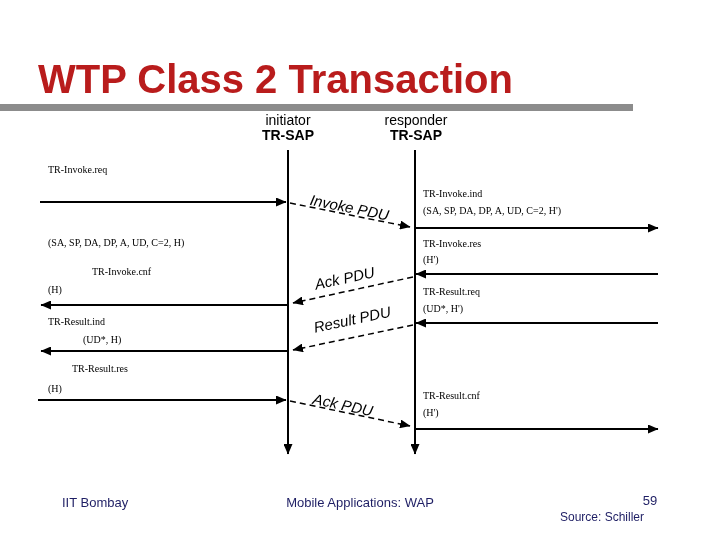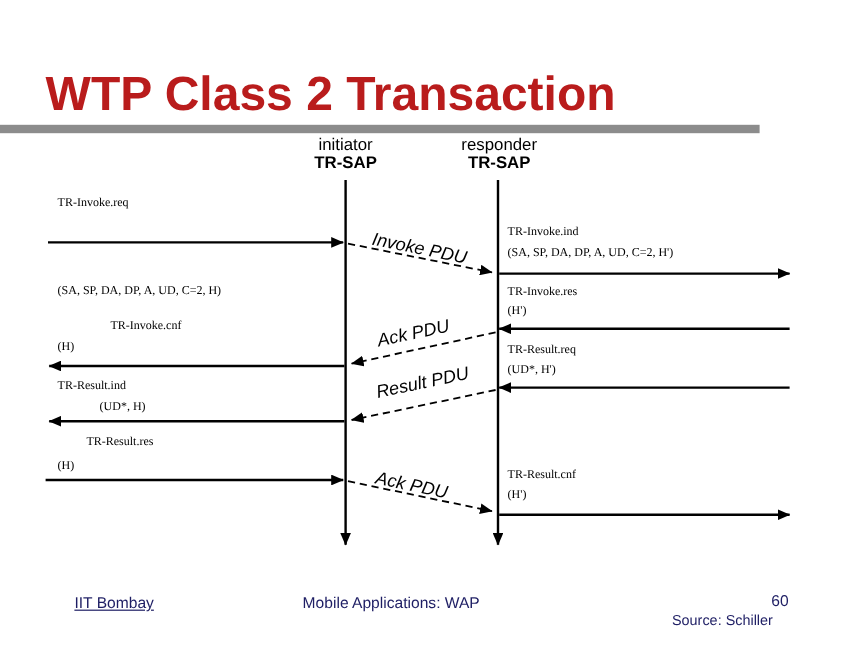--- a/index.html
+++ b/index.html
@@ -9,21 +9,21 @@
   .title{left:38px;top:57px;font-size:40px;font-weight:bold;color:#b91c1c;
          letter-spacing:0px;white-space:nowrap;}
   .rule{left:0;top:104px;width:633px;height:7px;background:#8c8c8c;}
   .colhead{width:120px;text-align:center;font-size:14px;line-height:15px;white-space:nowrap;}
   .colhead .sap{font-weight:bold;}
   .evt{font-size:10px;line-height:17px;white-space:nowrap;font-family:Liberation Serif, serif;}
   .pdu{font-size:15px;font-style:italic;white-space:nowrap;transform-origin:left top;}
   svg.overlay{position:absolute;left:0;top:0;pointer-events:none;}
   .footer{font-size:13px;color:#1e1e64;white-space:nowrap;}
   .footer.small{font-size:12px;}
-  .fcenter{left:0;top:495px;width:652px;text-align:center;}
+  .fcenter{left:0;top:495px;width:720px;text-align:center;}
   .fpage{left:620px;top:493px;width:60px;text-align:center;}
   .fsource{left:560px;top:510px;width:154px;text-align:left;padding-right:24px;}
 </style>
 </head>
 <body>
 
 <div class="abs title">WTP Class 2 Transaction</div>
 <div class="abs rule"></div>
 
 <div class="abs colhead" style="left:228px;top:113px;">
@@ -83,16 +83,16 @@
 <div class="abs evt" style="left:423px;top:300px;">(UD*, H')</div>
 
 <div class="abs evt" style="left:423px;top:387px;">TR-Result.cnf</div>
 <div class="abs evt" style="left:423px;top:404px;">(H')</div>
 
 <div class="abs pdu" style="left:312px;top:191px;transform:rotate(11.5deg);">Invoke PDU</div>
 <div class="abs pdu" style="left:313px;top:276px;transform:rotate(-12deg);">Ack PDU</div>
 <div class="abs pdu" style="left:312px;top:319px;transform:rotate(-12deg);">Result PDU</div>
 <div class="abs pdu" style="left:315px;top:390px;transform:rotate(12deg);">Ack PDU</div>
 
-<div class="abs footer" style="left:62px;top:495px;text-decoration:underline;">IIT Bombay</div>
+<div class="abs footer" style="left:62px;top:495px;">IIT Bombay</div>
 <div class="abs footer fcenter">Mobile Applications: WAP</div>
-<div class="abs footer fpage">60</div>
+<div class="abs footer fpage">59</div>
 <div class="abs footer small fsource">Source: Schiller</div>
 
 </body></html>

